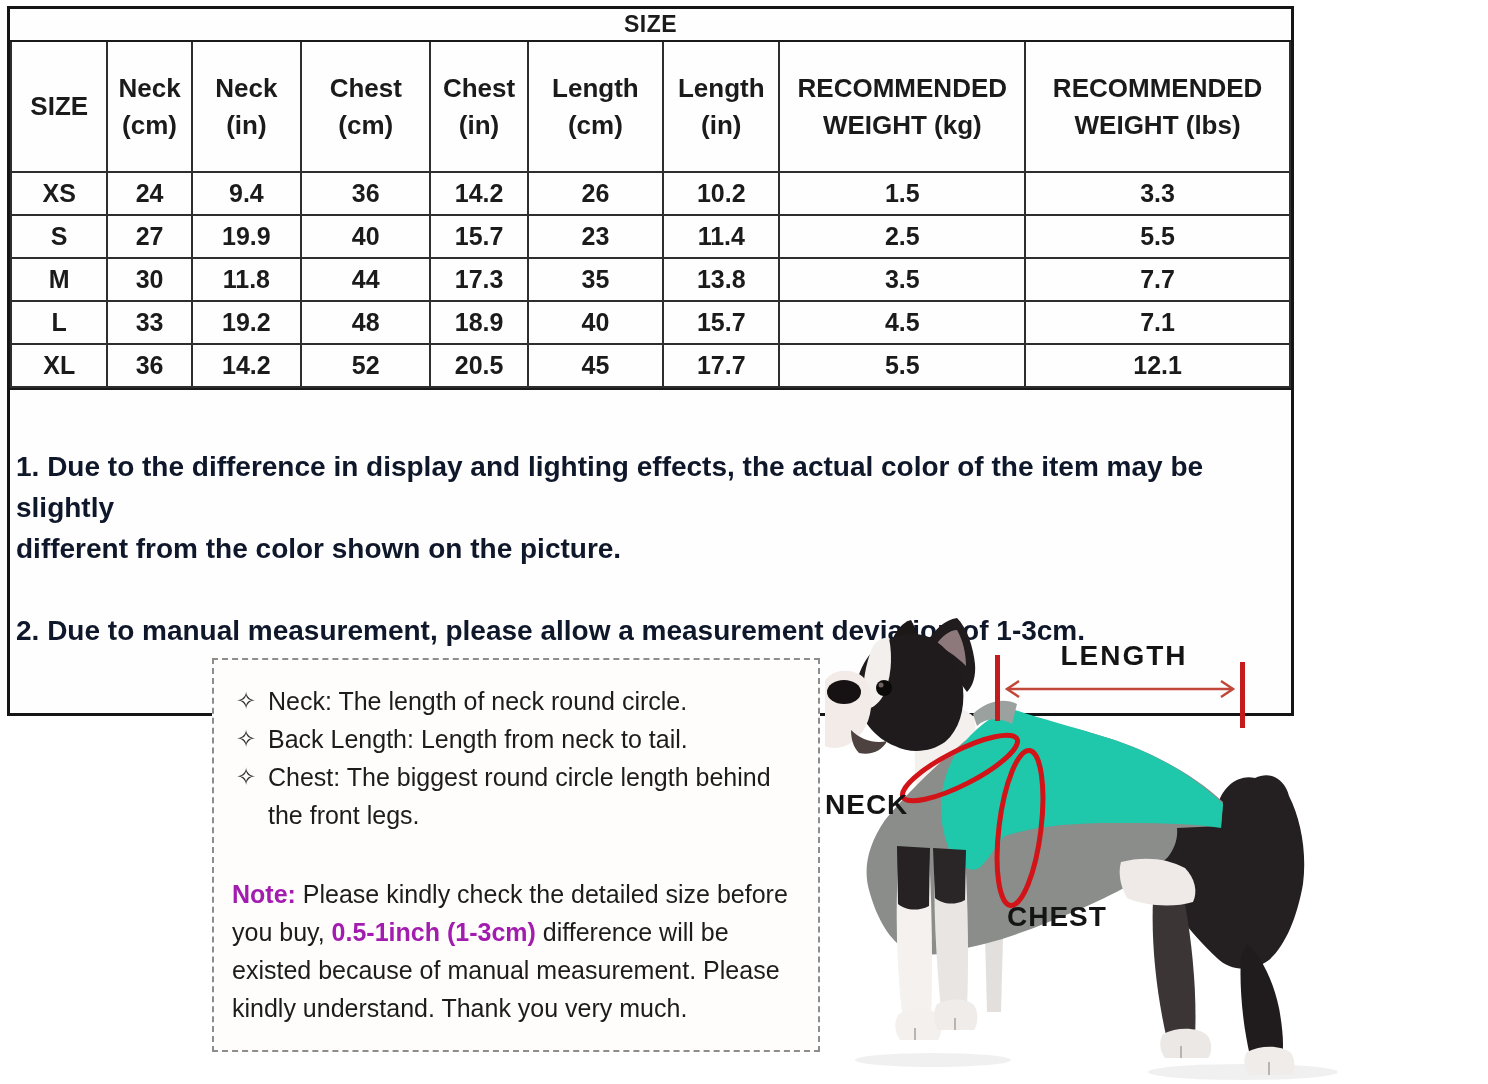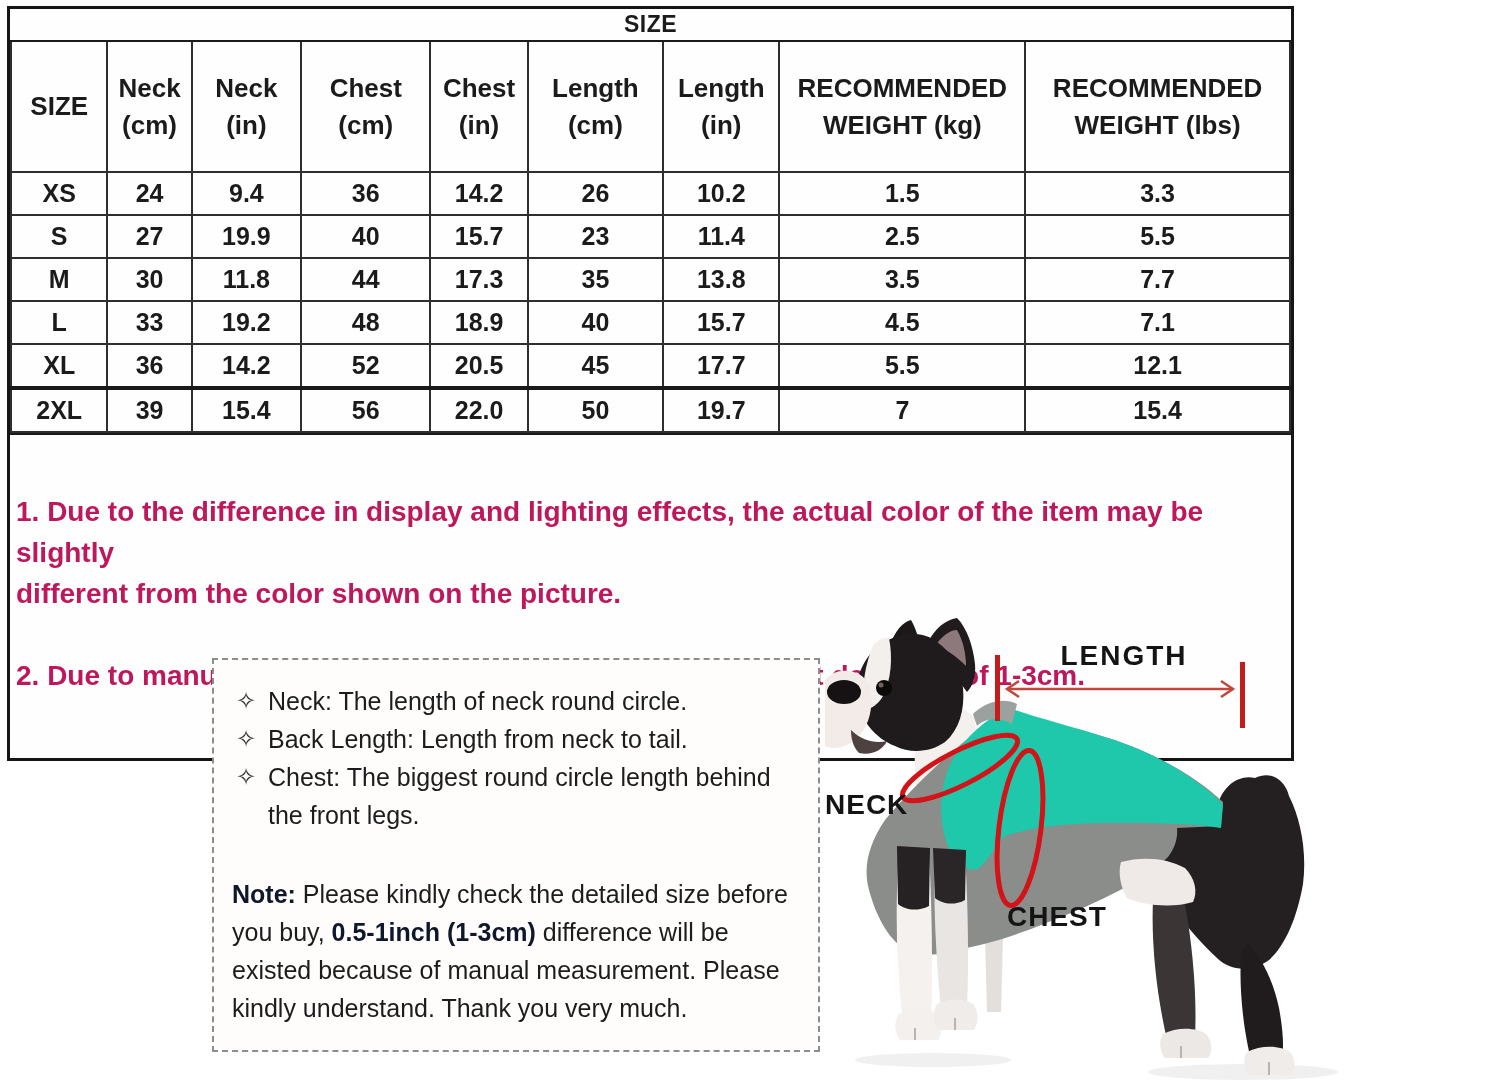--- a/index.html
+++ b/index.html
@@ -21,32 +21,32 @@
     height:127px;font-size:26px;font-weight:bold;text-align:center;vertical-align:middle;
     border:2px solid #2e2e2e;white-space:pre-line;line-height:1.4;
   }
   tbody th, tbody td{
     height:39px;font-size:25px;font-weight:bold;text-align:center;vertical-align:middle;
     border:2px solid #2e2e2e;color:#1b1b1b;
   }
   tbody tr:nth-child(6) th, tbody tr:nth-child(6) td{border-top:4px solid #1a1a1a;margin-top:19px;}
   .table-notes{
     border-top:2px solid #1a1a1a;padding:15px 14px 21px 6px;
-    font-size:28px;font-weight:bold;line-height:41px;white-space:pre-line;color:#be185d;
+    font-size:28px;font-weight:bold;line-height:41px;white-space:pre-line;color:#0f172a;
   }
   
   .guide-box{
     position:absolute;left:212px;top:658px;width:608px;height:394px;box-sizing:border-box;
     border:2px dashed #8d8d8d;padding:22px 8px 0 14px;background:#fefdfc;
   }
   .bullet-item{display:flex;align-items:flex-start;font-size:25px;line-height:38px;color:#1c1c1c;}
   .bullet-icon{flex:0 0 40px;padding-left:8px;box-sizing:border-box;font-size:24px;color:#2f2f2f;}
   .bullet-text{white-space:pre-line;}
   .measure-note{margin:41px 0 0 4px;font-size:25px;line-height:38px;white-space:pre-line;color:#1c1c1c;}
-  .red-bold{color:#0f172a;font-weight:bold;}
+  .red-bold{color:#a21caf;font-weight:bold;}
   
   .dog-area{position:absolute;left:823px;top:600px;width:665px;height:484px;}
   .dog-area svg{position:absolute;left:0;top:0;}
   .diagram-label{position:absolute;font-weight:bold;color:#141414;}
   .length-label{left:215px;top:40px;width:172px;text-align:center;font-size:28px;letter-spacing:2px;}
   .neck-label{left:2px;top:189px;font-size:28px;letter-spacing:1px;}
   .chest-label{left:184px;top:301px;font-size:28px;letter-spacing:1px;}
 </style>
 </head>
 <body>
@@ -137,31 +137,20 @@
           <th>XL</th>
           <td>36</td>
           <td>14.2</td>
           <td>52</td>
           <td>20.5</td>
           <td>45</td>
           <td>17.7</td>
           <td>5.5</td>
           <td>12.1</td>
         </tr>
-        <tr>
-          <th>2XL</th>
-          <td>39</td>
-          <td>15.4</td>
-          <td>56</td>
-          <td>22.0</td>
-          <td>50</td>
-          <td>19.7</td>
-          <td>7</td>
-          <td>15.4</td>
-        </tr>
       </tbody>
   </table>
   <div class="table-notes">
     <div>1. Due to the difference in display and lighting effects, the actual color of the item may be slightly
 different from the color shown on the picture.</div>
     <div>2. Due to manual measurement, please allow a measurement deviation of 1-3cm.</div>
   </div>
 </div>
 
 <div class="guide-box">

